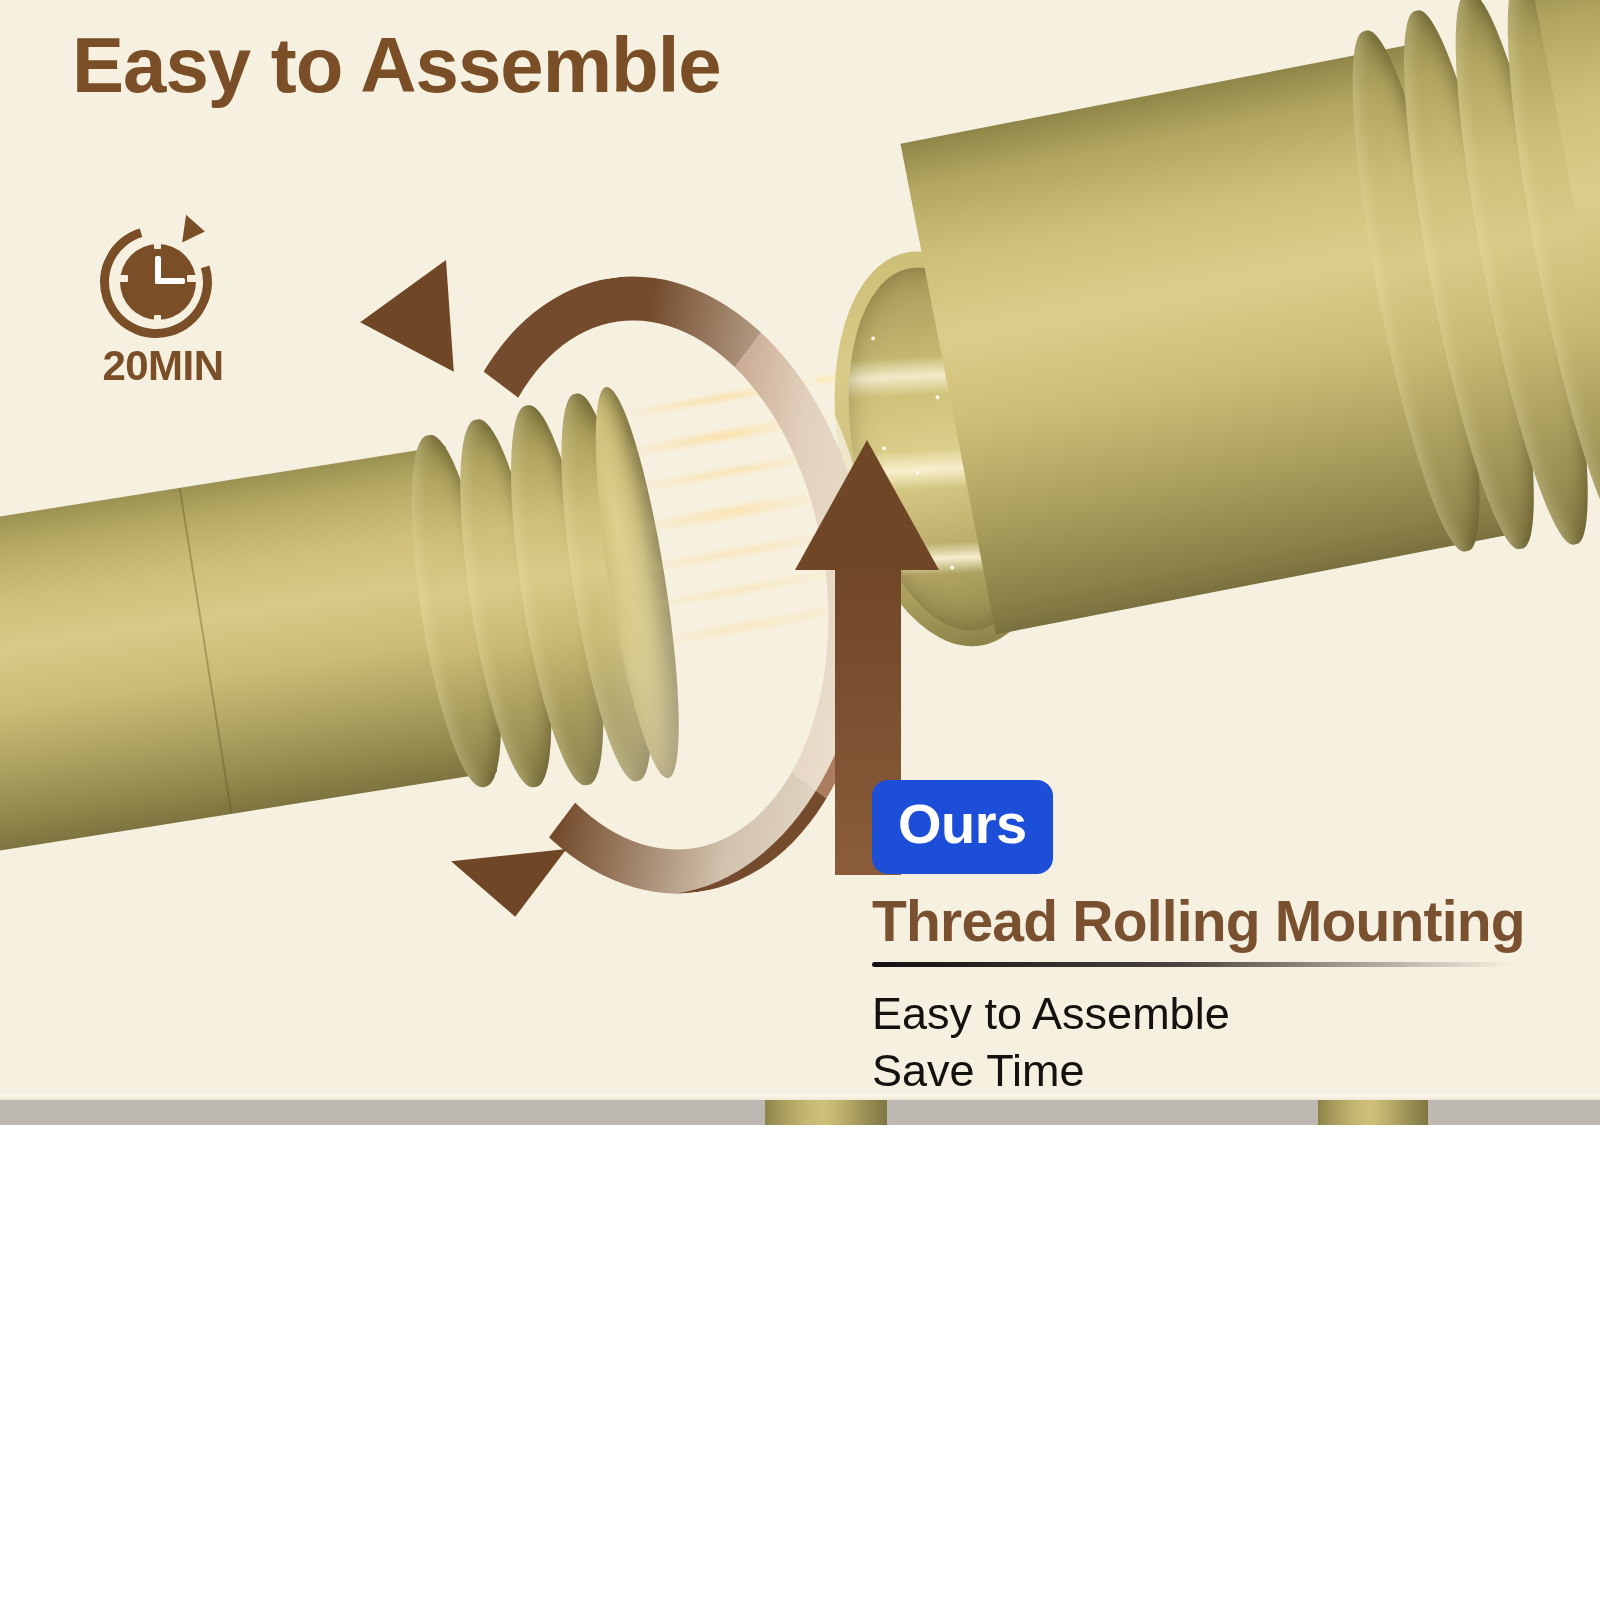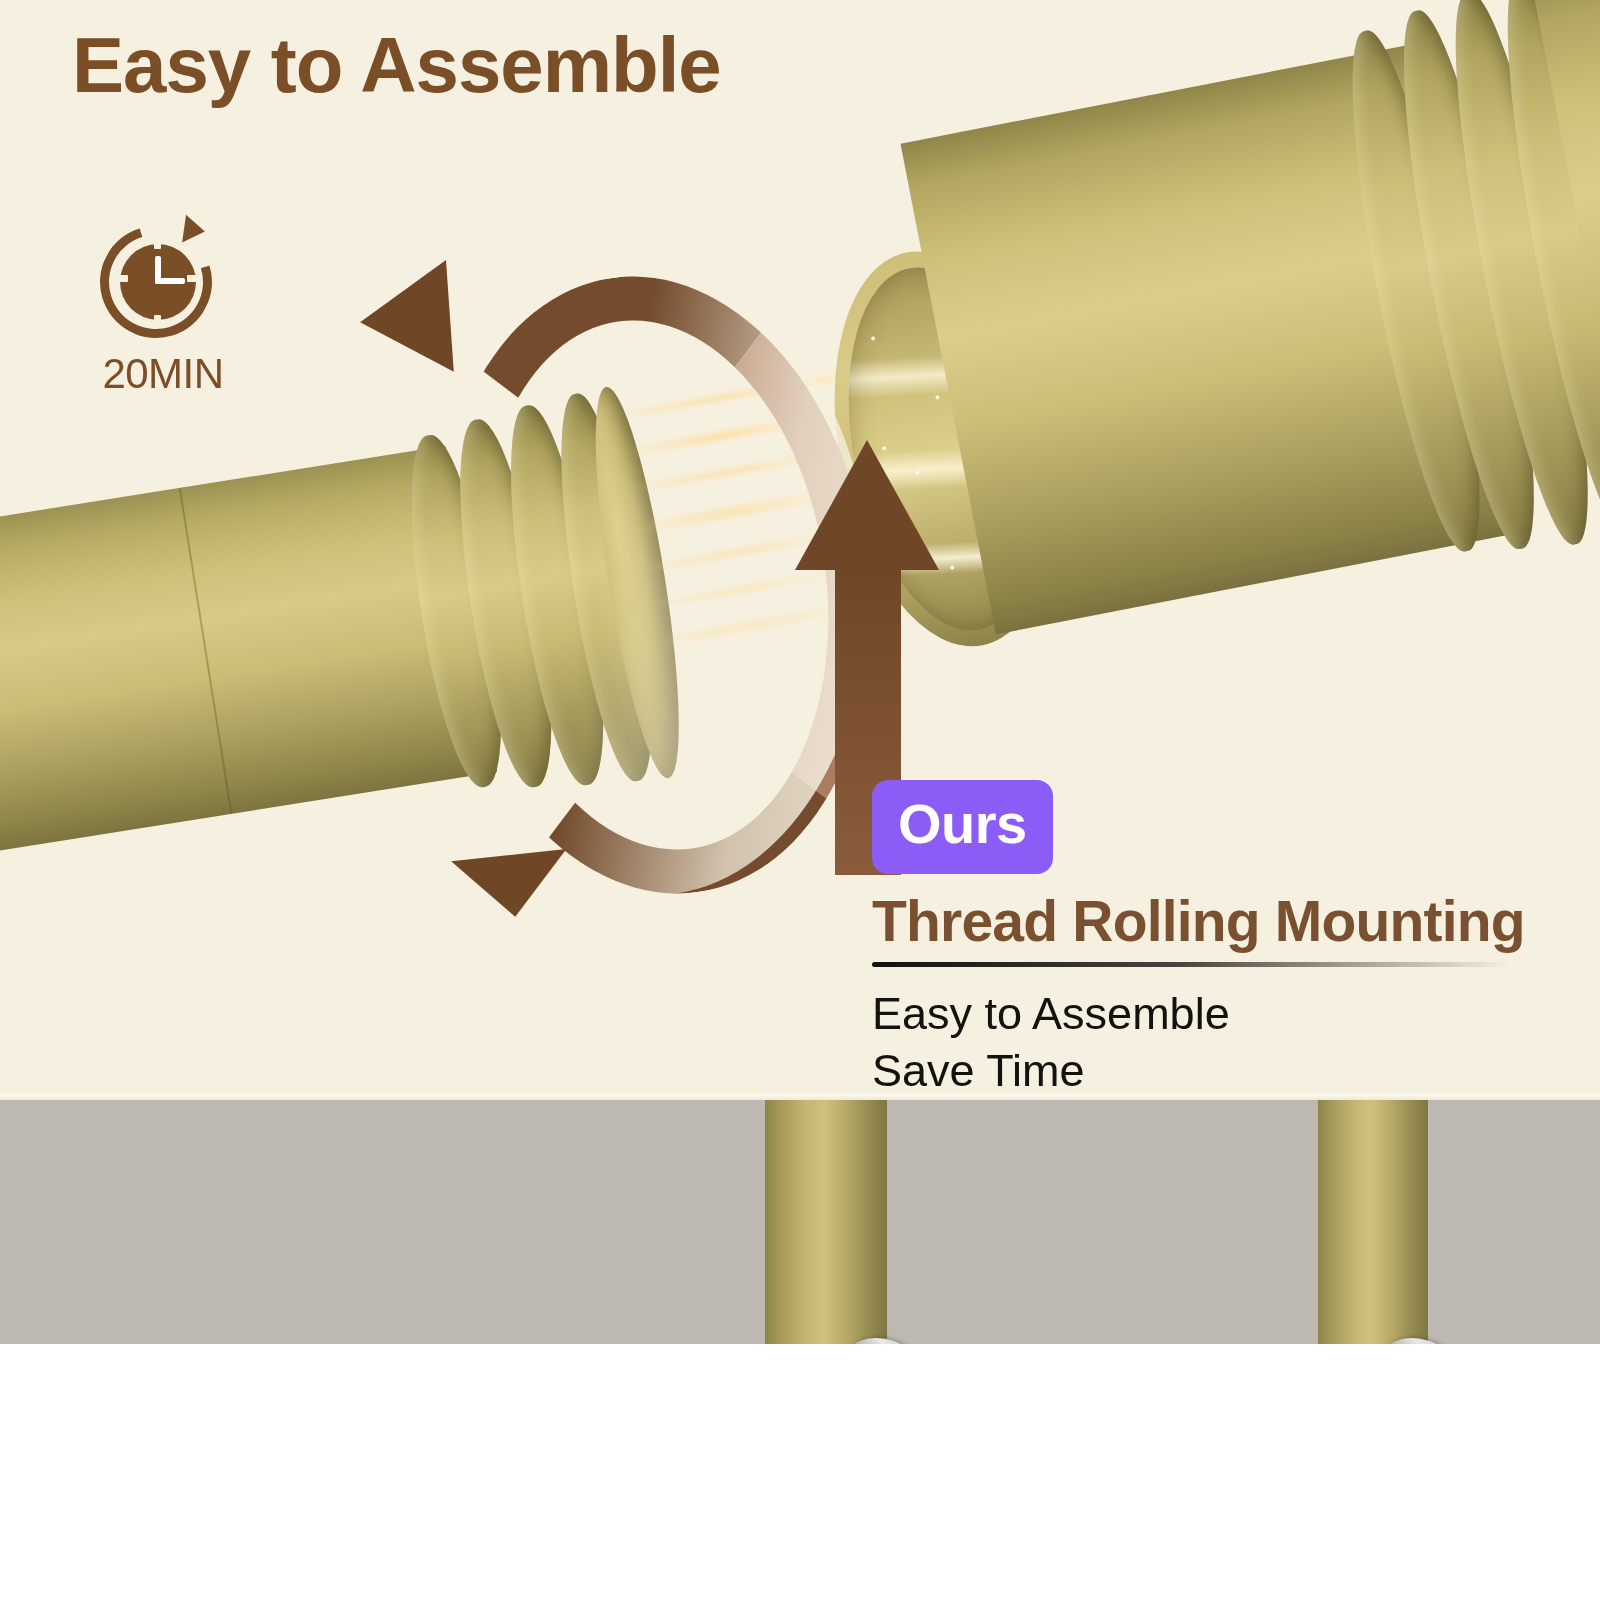--- a/index.html
+++ b/index.html
@@ -3,21 +3,21 @@
 <meta charset="utf-8">
 <style>
   html, body {
     margin: 0;
     padding: 0;
     background: #ffffff;
   }
   #stage {
     position: relative;
     width: 1600px;
-    height: 1344px;
+    height: 1125px;
     overflow: hidden;
     font-family: "Liberation Sans", sans-serif;
     background: #f5efdf;
   }
 
   
   #panel-top {
     position: absolute;
     left: 0; top: 0;
     width: 1600px;
@@ -80,24 +80,23 @@
     background:#7a4f28;
   }
   .tick{position:absolute;background:#f6f0e0;border-radius:1px;}
   #tick-t{left:56px;top:24px;width:7px;height:13px;}
   #tick-b{left:56px;top:103px;width:7px;height:13px;}
   #tick-l{left:17px;top:63px;width:13px;height:7px;}
   #tick-r{left:89px;top:63px;width:13px;height:7px;}
   #hand-v{position:absolute;left:57px;top:44px;width:6px;height:28px;background:#fff;border-radius:2px;}
   #hand-h{position:absolute;left:57px;top:66px;width:30px;height:6px;background:#fff;border-radius:2px;}
   #clock-label{
-    margin-top:8px;
     text-align:center;
     font-size:42px;
-    font-weight:400;
+    font-weight:700;
     color:#7a4f28;
     letter-spacing:-0.5px;
   }
 
   
   .rod-wrap{position:absolute;}
   #rod-left{
     left:-40px; top:470px;
     width:760px; height:470px;
     transform:rotate(-9deg);
@@ -252,21 +251,21 @@
     background:linear-gradient(to bottom,#6f4626,#8a5c3b);
   }
 
   
   .caption-block{position:absolute;}
   #caption-ours{left:872px; top:780px; width:700px;}
   #caption-others{left:140px; top:1212px; width:640px;}
 
   .badge{
     display:inline-block;
-    background:#8b5cf6;
+    background:#1d4ed8;
     color:#fff;
     font-size:56px;
     font-weight:700;
     line-height:1;
     padding:16px 26px 22px 26px;
     border-radius:16px;
     letter-spacing:-0.5px;
   }
   .sub-head{
     margin-top:18px;

